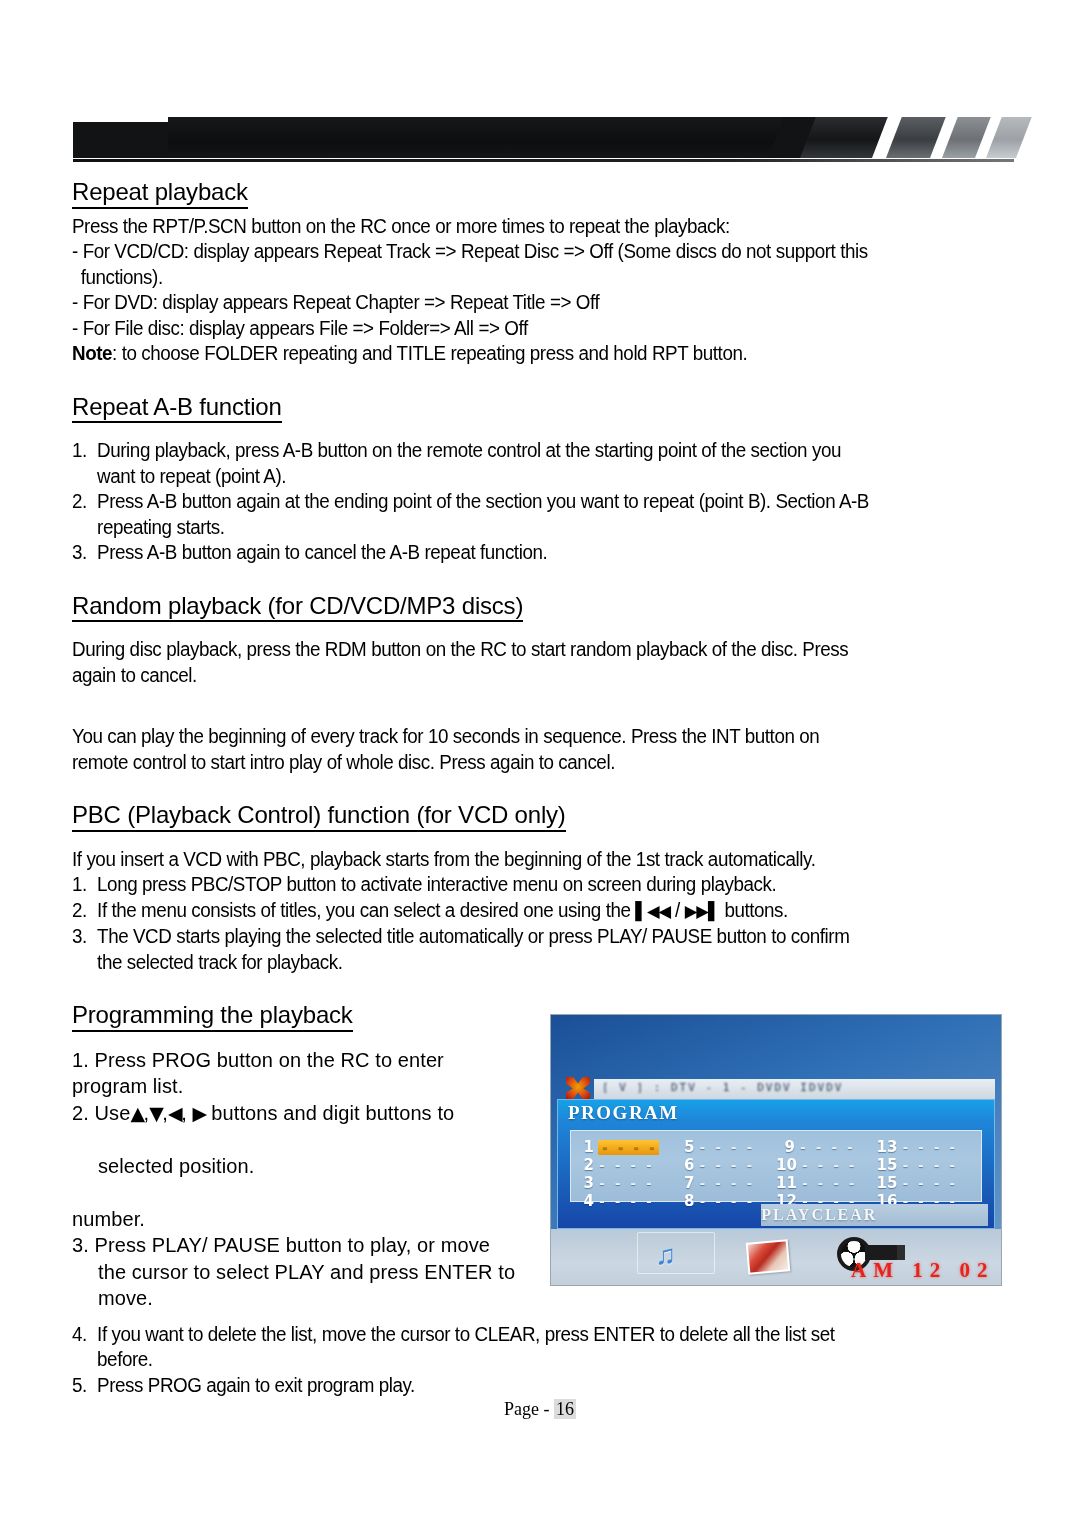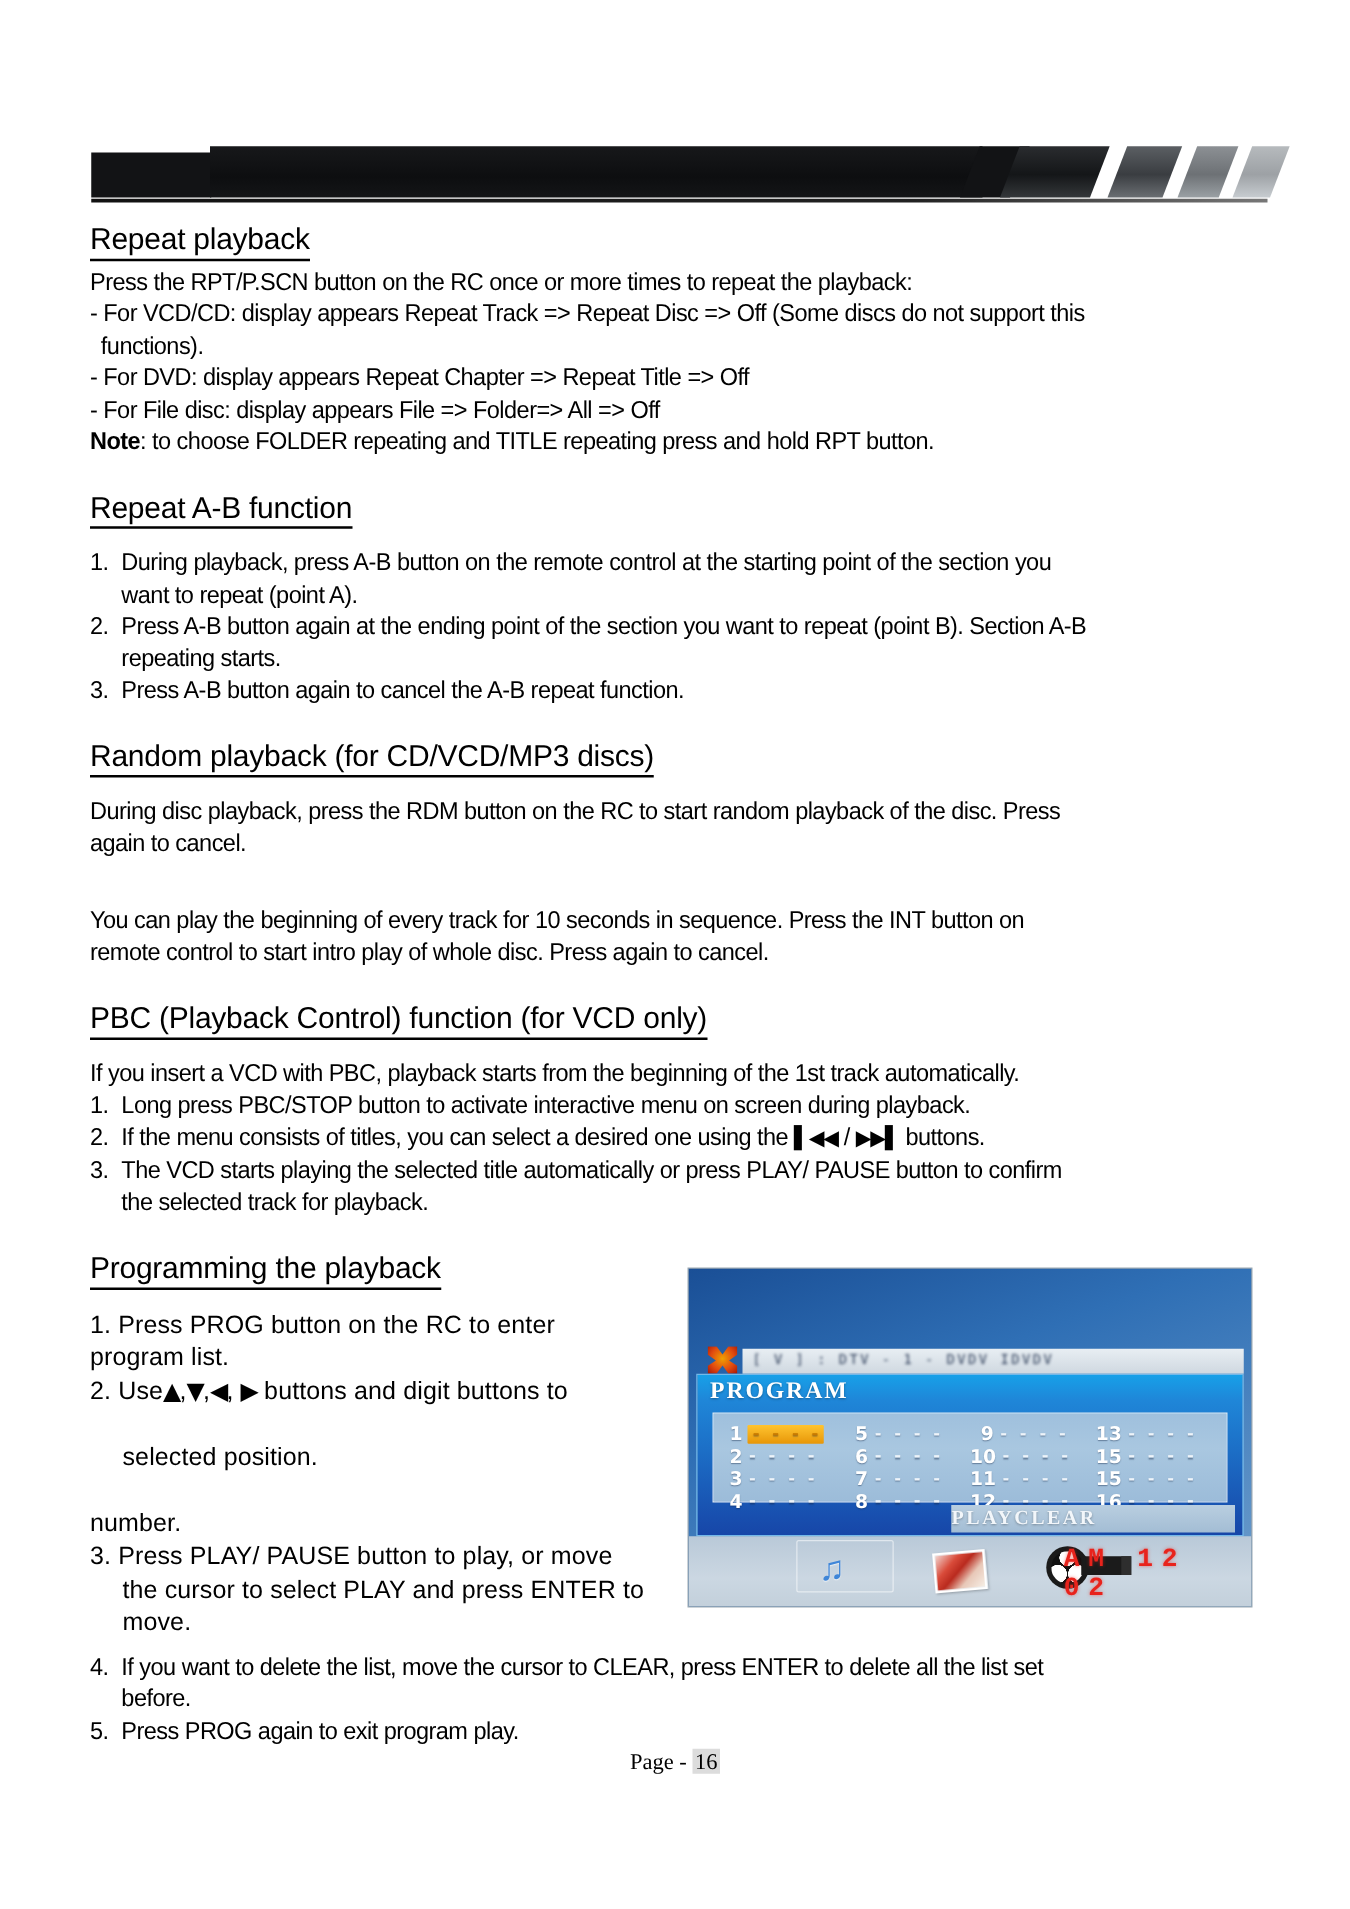--- a/index.html
+++ b/index.html
@@ -340,21 +340,21 @@
   .icon-filmstrip::after {
     content: "";
     position: absolute;
     right: 0; top: 0; width: 8px; height: 100%;
     background: #2e2e2e;
   }
   .led-time {
     position: absolute;
     left: 300px;
     bottom: 2px;
-    font-family: Liberation Mono, monospace;
+    font-family: Liberation Serif, serif;
     font-size: 21px;
     font-weight: bold;
     color: #e8231c;
     letter-spacing: 7px;
     text-shadow: 0 0 3px rgba(232,35,28,.55);
     filter: blur(0.3px);
   }
 
   
   .footer {

